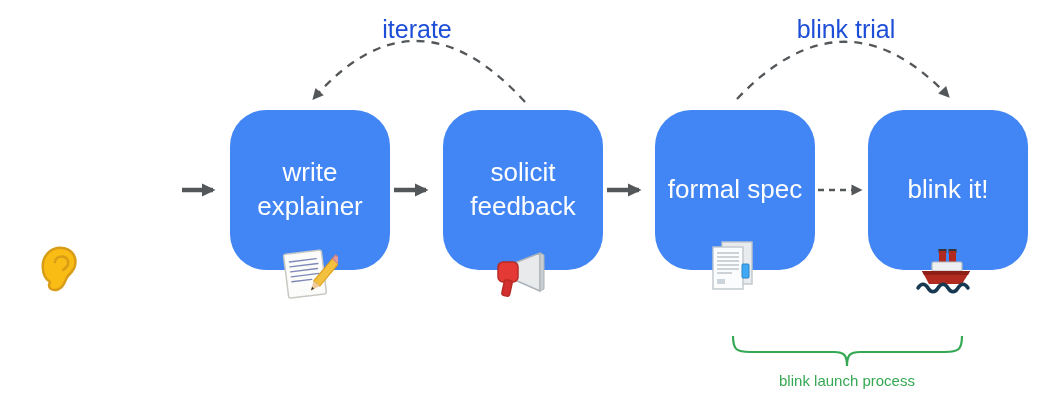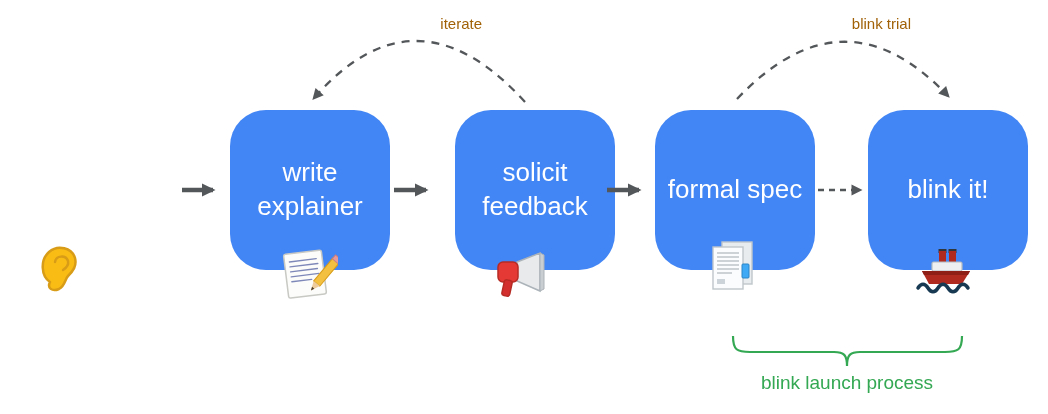--- a/index.html
+++ b/index.html
@@ -3,23 +3,23 @@
 <meta charset="utf-8">
 <style>
   html,body{margin:0;padding:0;background:#ffffff;}
   body{font-family:"Liberation Sans", sans-serif;}
   .canvas{position:relative;width:1048px;height:414px;background:#ffffff;overflow:hidden;}
   .overlay{position:absolute;left:0;top:0;width:1048px;height:414px;pointer-events:none;z-index:3;}
   .box{position:absolute;top:110px;width:160px;height:160px;background:#4285F4;border-radius:36px;
        display:flex;align-items:center;justify-content:center;text-align:center;z-index:1;}
   .box-label{color:#ffffff;font-size:26px;line-height:1.3;font-weight:500;padding:0 10px;}
   .icon{position:absolute;z-index:2;line-height:0;}
-  .arc-label{position:absolute;top:15px;width:130px;text-align:right;font-size:15px;color:#a16207;z-index:4;}
+  .arc-label{position:absolute;top:15px;width:130px;text-align:center;font-size:25px;color:#1d4ed8;z-index:4;}
   .brace-label{position:absolute;top:372px;left:737px;width:220px;text-align:center;
-               font-size:19px;color:#34A853;z-index:4;}
+               font-size:15px;color:#34A853;z-index:4;}
 </style>
 </head>
 <body>
 
 <div class="canvas">
 
   <svg class="overlay" width="1048" height="414" viewBox="0 0 1048 414" xmlns="http://www.w3.org/2000/svg">
     <defs>
       <marker id="mSolid" markerUnits="userSpaceOnUse" markerWidth="16" markerHeight="16" refX="12" refY="8" orient="auto">
         <path d="M1,1.5 L14.5,8 L1,14.5 Z" fill="#54575A"></path>
@@ -38,21 +38,21 @@
     <path d="M525,102 Q416,-18 314,98" fill="none" stroke="#54575A" stroke-width="2.3" stroke-dasharray="8 7" marker-end="url(#mDash)"></path>
     <path d="M737,99 Q844,-14 948,96" fill="none" stroke="#54575A" stroke-width="2.3" stroke-dasharray="8 7" marker-end="url(#mDash)"></path>
 
     <path d="M733,336 C733,350 737,352 750,352 L834,352 C844,352 847,355 847,366
              C847,355 850,352 860,352 L945,352 C958,352 962,350 962,336" fill="none" stroke="#34A853" stroke-width="2.2"></path>
   </svg>
 
   <div class="box" style="left:230px">
     <span class="box-label">write explainer</span>
   </div>
-  <div class="box" style="left:455px">
+  <div class="box" style="left:443px">
     <span class="box-label">solicit feedback</span>
   </div>
   <div class="box" style="left:655px">
     <span class="box-label">formal spec</span>
   </div>
   <div class="box" style="left:868px">
     <span class="box-label">blink it!</span>
   </div>
 
   <div class="icon" style="left:34px;top:242px">

